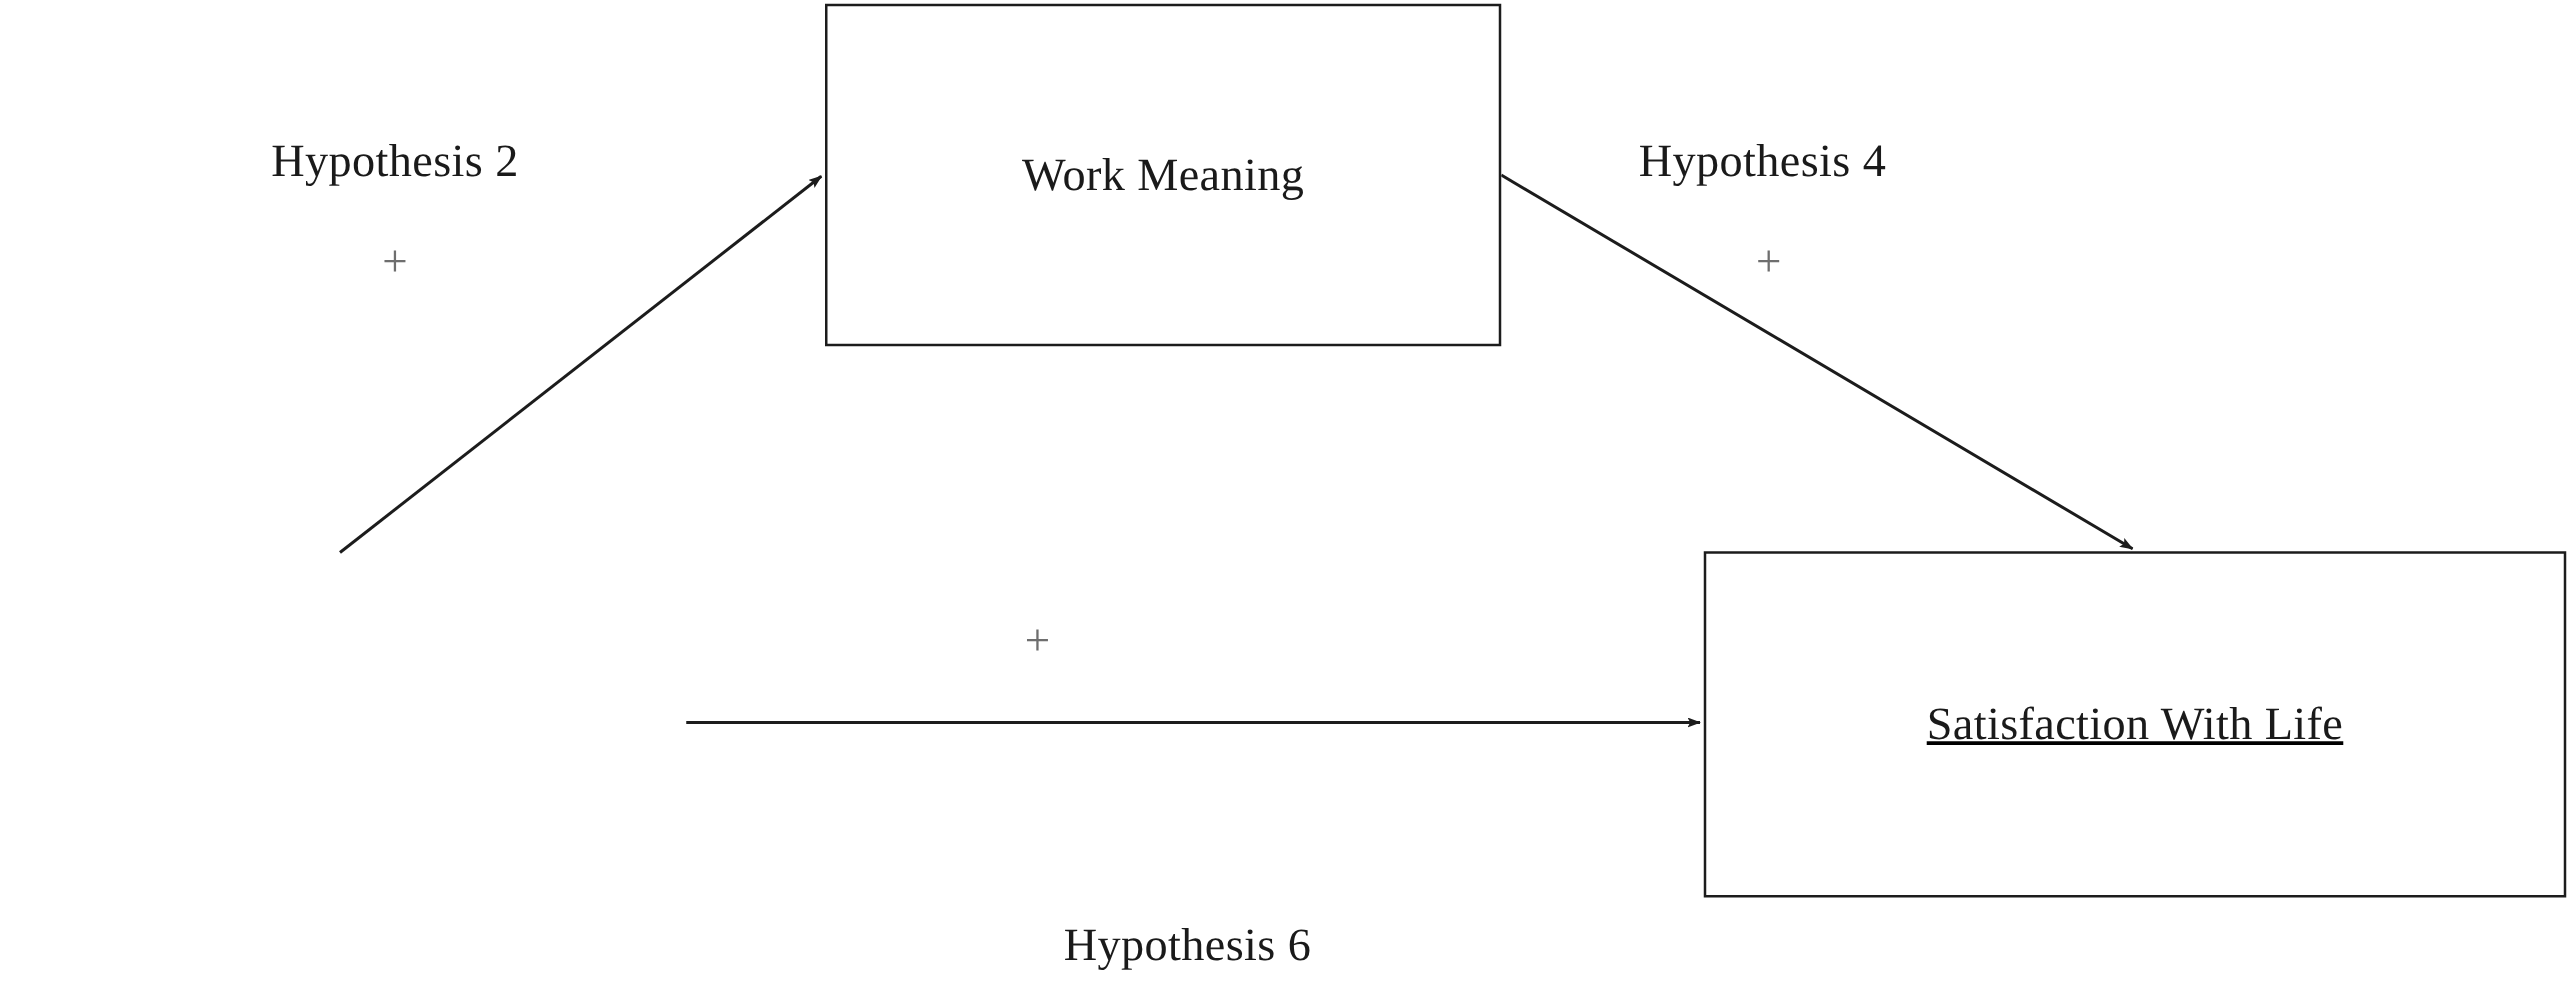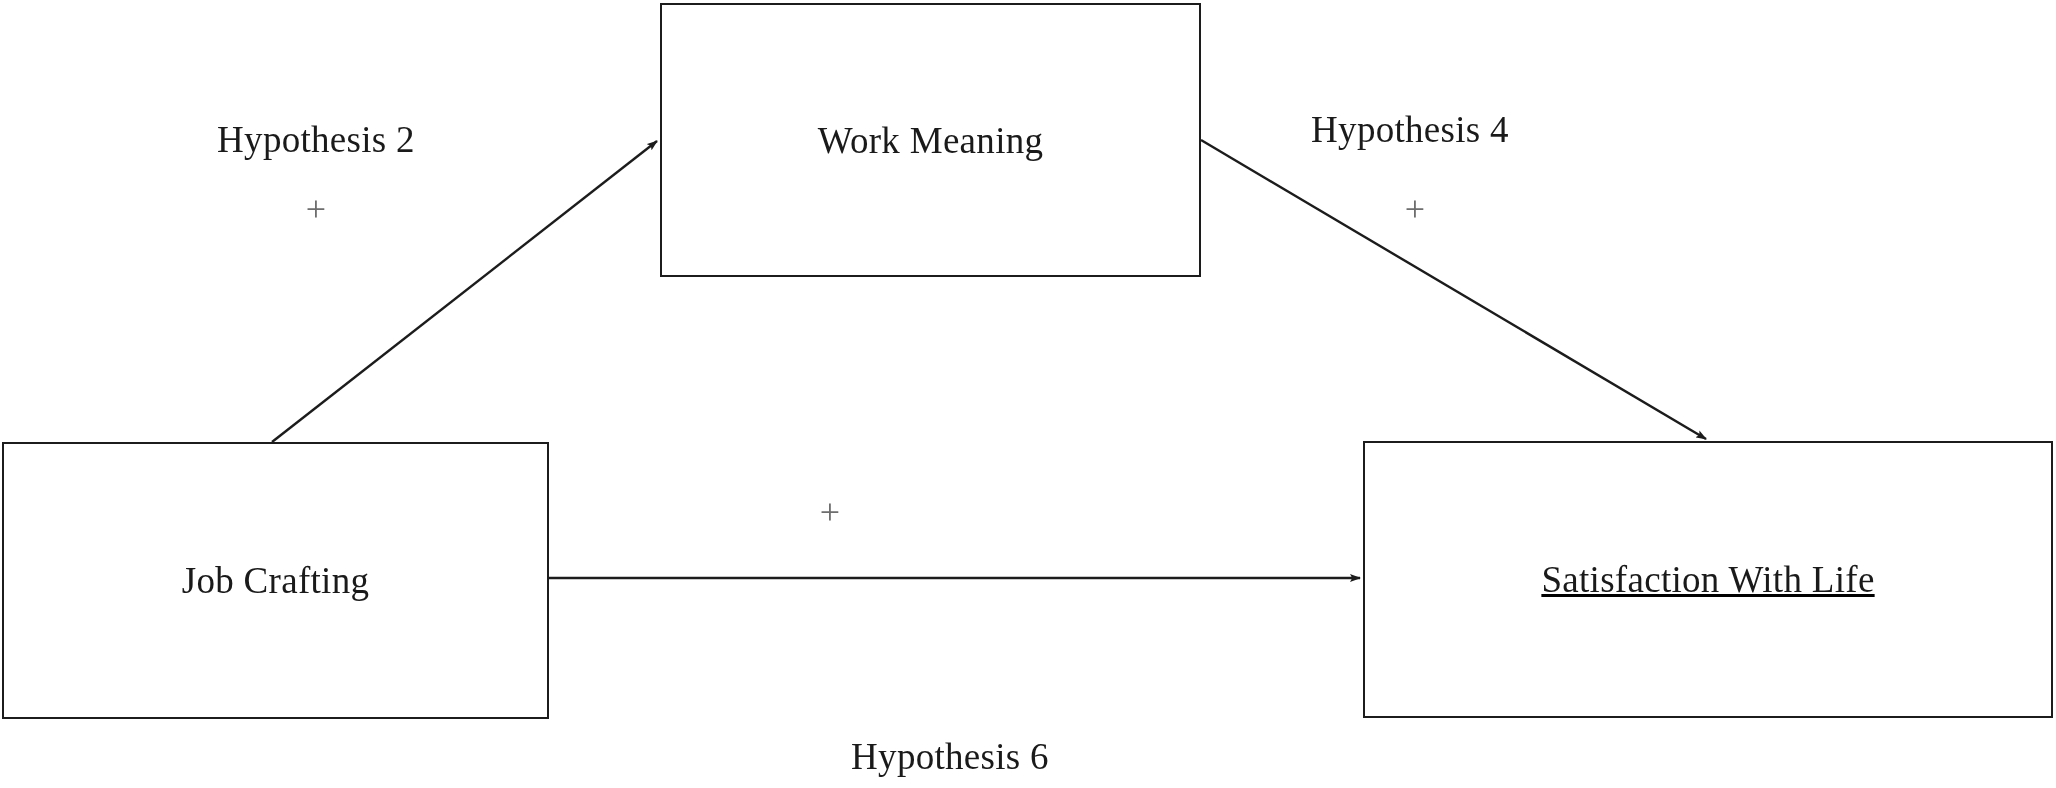--- a/index.html
+++ b/index.html
@@ -58,21 +58,21 @@
     white-space: nowrap;
     text-align: center;
   }
 
   
   #node-work-meaning  { left: 660px; top: 3px;   width: 541px; height: 274px; }
   #node-job-crafting  { left: 2px;   top: 442px; width: 547px; height: 277px; }
   #node-satisfaction  { left: 1363px;top: 441px; width: 690px; height: 277px; text-decoration: underline; }
 
   
-  #label-hypothesis-2 { left: 146px;  top: 108px; width: 340px; margin-top: 10px; }
+  #label-hypothesis-2 { left: 146px;  top: 108px; width: 340px; }
   #sign-hypothesis-2  { left: 246px;  top: 188px; width: 140px; }
   #label-hypothesis-3 { left: 1240px; top: 108px; width: 340px; }
   #sign-hypothesis-3  { left: 1345px; top: 188px; width: 140px; }
   #label-hypothesis-1 { left: 652px;  top: 411px; width: 360px; }
   #sign-hypothesis-1  { left: 760px;  top: 491px; width: 140px; }
   #label-hypothesis-4 { left: 770px;  top: 735px; width: 360px; }
 </style>
 </head>
 <body>
 
@@ -89,23 +89,20 @@
 
     <line x1="1201" y1="140" x2="1706" y2="439" stroke="#1c1c1c" stroke-width="2.4" marker-end="url(#arrowhead)"></line>
 
     <line x1="549" y1="578" x2="1360" y2="578" stroke="#1c1c1c" stroke-width="2.4" marker-end="url(#arrowhead)"></line>
   </svg>
 
   <div class="node-box" id="node-work-meaning">
     <span class="node-label">Work Meaning</span>
   </div>
 
-  <div class="node-box" id="node-job-crafting">
-    <span class="node-label">Job Crafting</span>
-  </div>
 
   <div class="node-box" id="node-satisfaction">
     <span class="node-label">Satisfaction With Life</span>
   </div>
 
   <div class="edge-label" id="label-hypothesis-2">Hypothesis 2</div>
   <div class="sign-label" id="sign-hypothesis-2">+</div>
 
   <div class="edge-label" id="label-hypothesis-3">Hypothesis 4</div>
   <div class="sign-label" id="sign-hypothesis-3">+</div>

